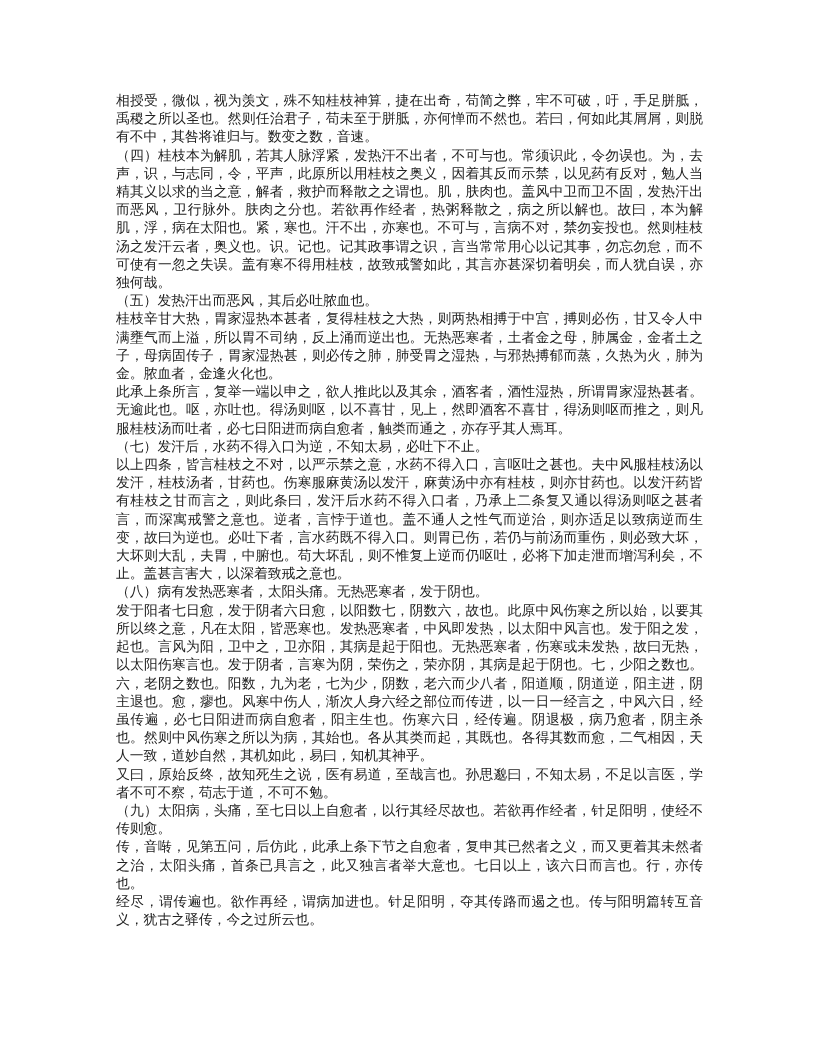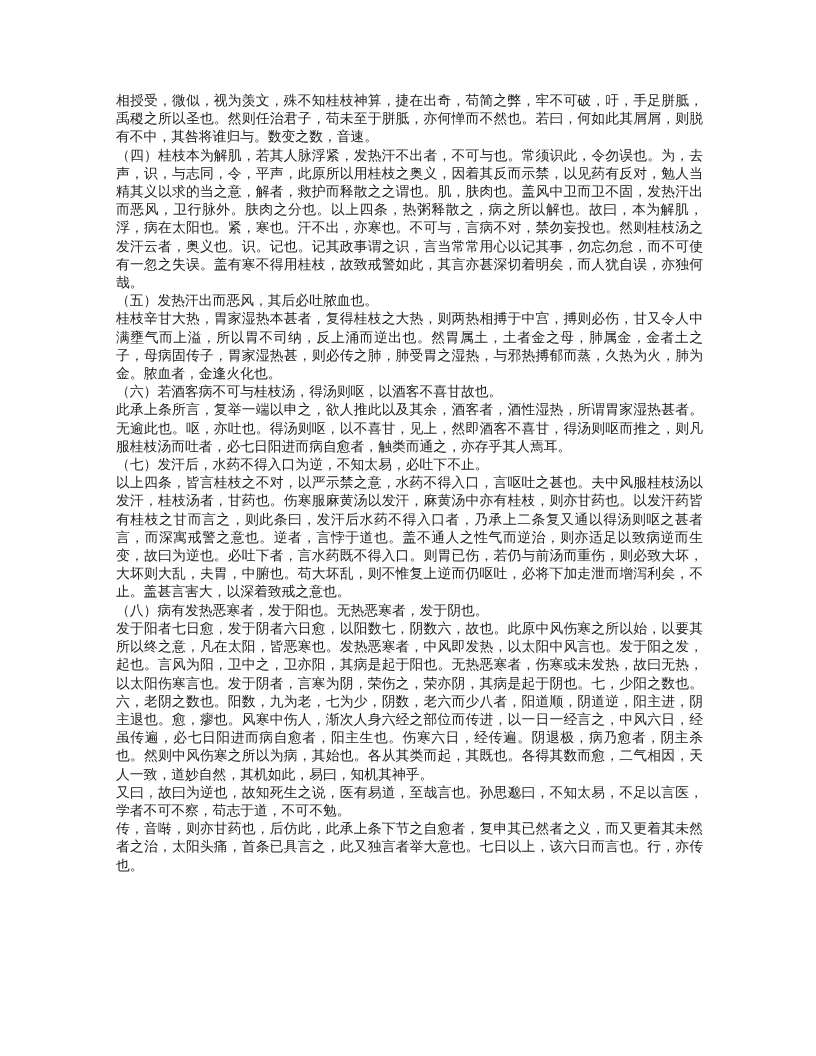--- a/index.html
+++ b/index.html
@@ -33,25 +33,26 @@
     word-break: break-all;
     overflow-wrap: break-word;
   }
 </style>
 </head>
 <body>
 
 <div class="page">
   <div class="text-block" id="text-block" style="color: rgb(33, 33, 33);">
       <p class="para">相授受，微似，视为羡文，殊不知桂枝神算，捷在出奇，苟简之弊，牢不可破，吁，手足胼胝，禹稷之所以圣也。然则任治君子，苟未至于胼胝，亦何惮而不然也。若曰，何如此其屑屑，则脱有不中，其咎将谁归与。数变之数，音速。</p>
-      <p class="para">（四）桂枝本为解肌，若其人脉浮紧，发热汗不出者，不可与也。常须识此，令勿误也。为，去声，识，与志同，令，平声，此原所以用桂枝之奥义，因着其反而示禁，以见药有反对，勉人当精其义以求的当之意，解者，救护而释散之之谓也。肌，肤肉也。盖风中卫而卫不固，发热汗出而恶风，卫行脉外。肤肉之分也。以上四条，热粥释散之，病之所以解也。故曰，本为解肌，浮，病在太阳也。紧，寒也。汗不出，亦寒也。不可与，言病不对，禁勿妄投也。然则桂枝汤之发汗云者，奥义也。识。记也。记其政事谓之识，言当常常用心以记其事，勿忘勿怠，而不可使有一忽之失误。盖有寒不得用桂枝，故致戒警如此，其言亦甚深切着明矣，而人犹自误，亦独何哉。</p>
+      <p class="para">（四）桂枝本为解肌，若其人脉浮紧，发热汗不出者，不可与也。常须识此，令勿误也。为，去声，识，与志同，令，平声，此原所以用桂枝之奥义，因着其反而示禁，以见药有反对，勉人当精其义以求的当之意，解者，救护而释散之之谓也。肌，肤肉也。盖风中卫而卫不固，发热汗出而恶风，卫行脉外。肤肉之分也。若欲再作经者，热粥释散之，病之所以解也。故曰，本为解肌，浮，病在太阳也。紧，寒也。汗不出，亦寒也。不可与，言病不对，禁勿妄投也。然则桂枝汤之发汗云者，奥义也。识。记也。记其政事谓之识，言当常常用心以记其事，勿忘勿怠，而不可使有一忽之失误。盖有寒不得用桂枝，故致戒警如此，其言亦甚深切着明矣，而人犹自误，亦独何哉。</p>
       <p class="para">（五）发热汗出而恶风，其后必吐脓血也。</p>
-      <p class="para">桂枝辛甘大热，胃家湿热本甚者，复得桂枝之大热，则两热相搏于中宫，搏则必伤，甘又令人中满壅气而上溢，所以胃不司纳，反上涌而逆出也。然胃属土，土者金之母，肺属金，金者土之子，母病固传子，胃家湿热甚，则必传之肺，肺受胃之湿热，与邪热搏郁而蒸，久热为火，肺为金。脓血者，金逢火化也。</p>
-      <p class="para">（六）若酒客病不可与桂枝汤，得汤则呕，以酒客不喜甘故也。</p>
+      <p class="para">桂枝辛甘大热，胃家湿热本甚者，复得桂枝之大热，则两热相搏于中宫，搏则必伤，甘又令人中满壅气而上溢，所以胃不司纳，反上涌而逆出也。无热恶寒者，土者金之母，肺属金，金者土之子，母病固传子，胃家湿热甚，则必传之肺，肺受胃之湿热，与邪热搏郁而蒸，久热为火，肺为金。脓血者，金逢火化也。</p>
       <p class="para">此承上条所言，复举一端以申之，欲人推此以及其余，酒客者，酒性湿热，所谓胃家湿热甚者。无逾此也。呕，亦吐也。得汤则呕，以不喜甘，见上，然即酒客不喜甘，得汤则呕而推之，则凡服桂枝汤而吐者，必七日阳进而病自愈者，触类而通之，亦存乎其人焉耳。</p>
       <p class="para">（七）发汗后，水药不得入口为逆，不知太易，必吐下不止。</p>
       <p class="para">以上四条，皆言桂枝之不对，以严示禁之意，水药不得入口，言呕吐之甚也。夫中风服桂枝汤以发汗，桂枝汤者，甘药也。伤寒服麻黄汤以发汗，麻黄汤中亦有桂枝，则亦甘药也。以发汗药皆有桂枝之甘而言之，则此条曰，发汗后水药不得入口者，乃承上二条复又通以得汤则呕之甚者言，而深寓戒警之意也。逆者，言悖于道也。盖不通人之性气而逆治，则亦适足以致病逆而生变，故曰为逆也。必吐下者，言水药既不得入口。则胃已伤，若仍与前汤而重伤，则必致大坏，大坏则大乱，夫胃，中腑也。苟大坏乱，则不惟复上逆而仍呕吐，必将下加走泄而增泻利矣，不止。盖甚言害大，以深着致戒之意也。</p>
-      <p class="para">（八）病有发热恶寒者，发于阳也。无热恶寒者，发于阴也。</p>
+      <p class="para">（八）病有发热恶寒者，太阳头痛。无热恶寒者，发于阴也。</p>
       <p class="para">发于阳者七日愈，发于阴者六日愈，以阳数七，阴数六，故也。此原中风伤寒之所以始，以要其所以终之意，凡在太阳，皆恶寒也。发热恶寒者，中风即发热，以太阳中风言也。发于阳之发，起也。言风为阳，卫中之，卫亦阳，其病是起于阳也。无热恶寒者，伤寒或未发热，故曰无热，以太阳伤寒言也。发于阴者，言寒为阴，荣伤之，荣亦阴，其病是起于阴也。七，少阳之数也。六，老阴之数也。阳数，九为老，七为少，阴数，老六而少八者，阳道顺，阴道逆，阳主进，阴主退也。愈，瘳也。风寒中伤人，渐次人身六经之部位而传进，以一日一经言之，中风六日，经虽传遍，必七日阳进而病自愈者，阳主生也。伤寒六日，经传遍。阴退极，病乃愈者，阴主杀也。然则中风伤寒之所以为病，其始也。各从其类而起，其既也。各得其数而愈，二气相因，天人一致，道妙自然，其机如此，易曰，知机其神乎。</p>
-      <p class="para">又曰，故曰为逆也，故知死生之说，医有易道，至哉言也。孙思邈曰，不知太易，不足以言医，学者不可不察，苟志于道，不可不勉。</p>
-      <p class="para">传，音啭，则亦甘药也，后仿此，此承上条下节之自愈者，复申其已然者之义，而又更着其未然者之治，太阳头痛，首条已具言之，此又独言者举大意也。七日以上，该六日而言也。行，亦传也。</p>
+      <p class="para">又曰，原始反终，故知死生之说，医有易道，至哉言也。孙思邈曰，不知太易，不足以言医，学者不可不察，苟志于道，不可不勉。</p>
+      <p class="para">（九）太阳病，头痛，至七日以上自愈者，以行其经尽故也。若欲再作经者，针足阳明，使经不传则愈。</p>
+      <p class="para">传，音啭，见第五问，后仿此，此承上条下节之自愈者，复申其已然者之义，而又更着其未然者之治，太阳头痛，首条已具言之，此又独言者举大意也。七日以上，该六日而言也。行，亦传也。</p>
+      <p class="para">经尽，谓传遍也。欲作再经，谓病加进也。针足阳明，夺其传路而遏之也。传与阳明篇转互音义，犹古之驿传，今之过所云也。</p>
     </div>
 </div>
 
 </body></html>

